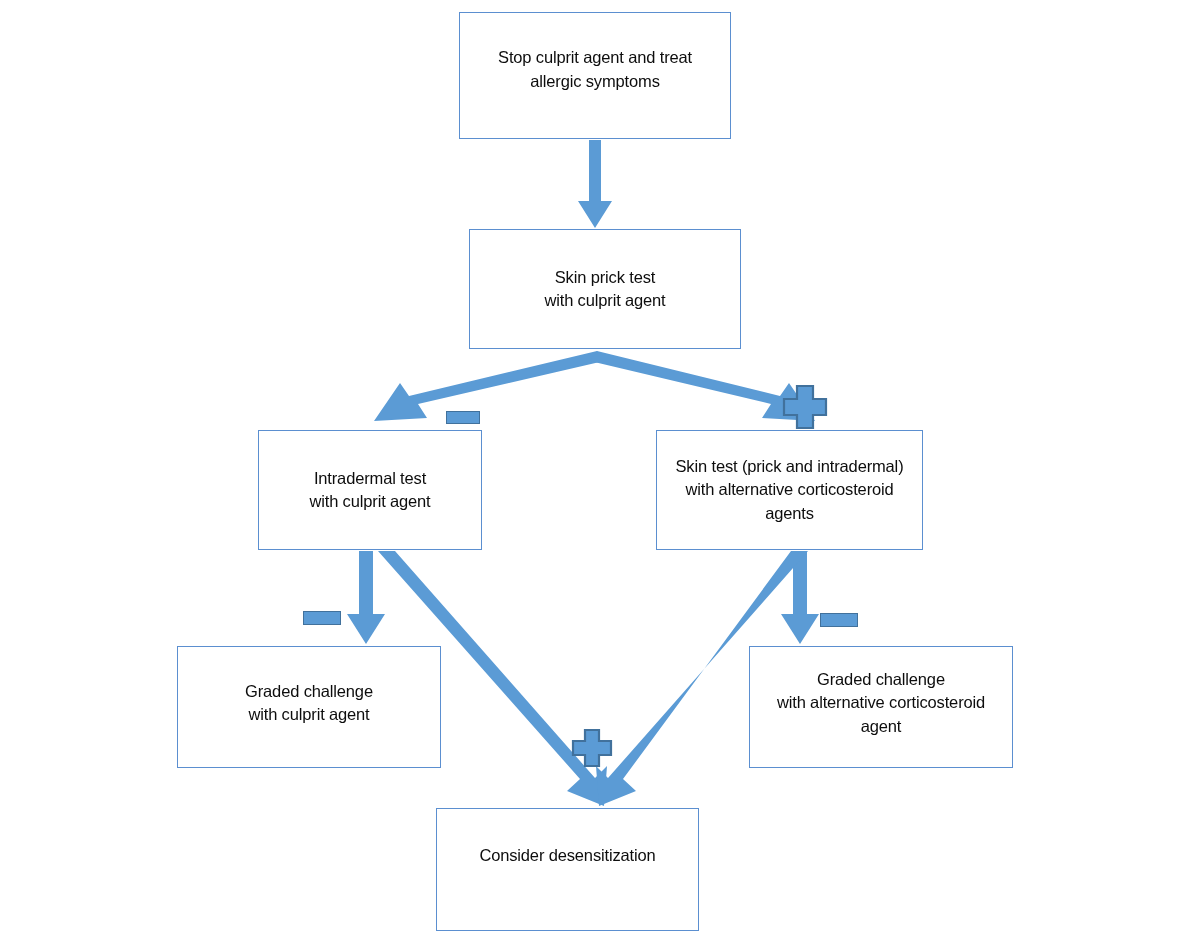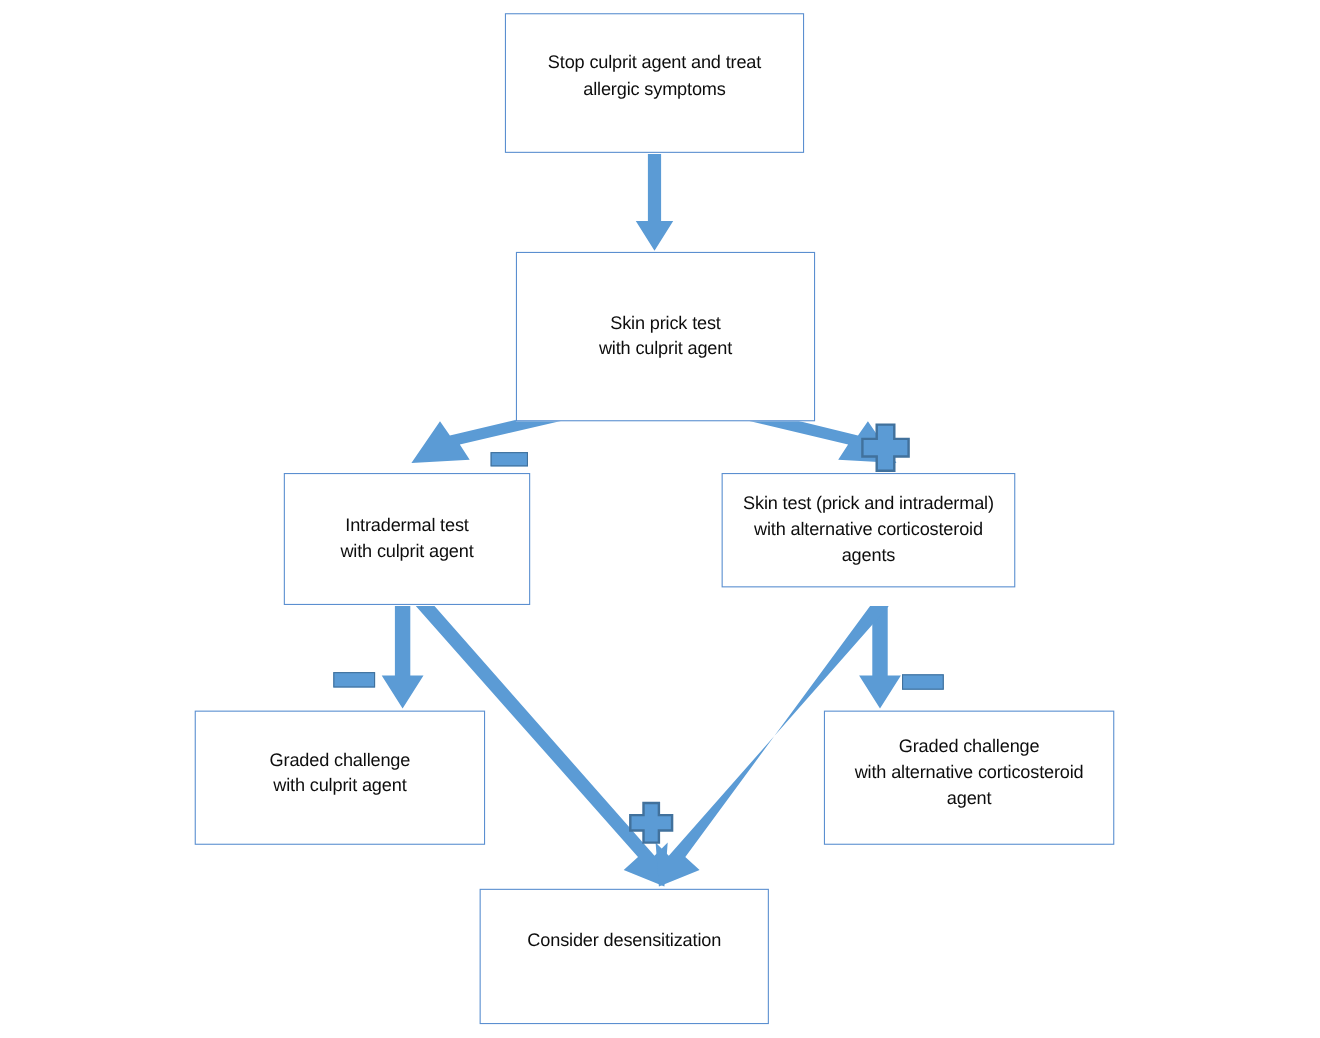--- a/index.html
+++ b/index.html
@@ -41,23 +41,23 @@
     font-family: "Liberation Sans", sans-serif;
     font-size: 16.5px;
     line-height: 1.42;
     letter-spacing: -0.15px;
     white-space: pre-line;
     padding: 0 8px;
   }
   
   #node-stop        { left: 459px; top: 12px;  width: 272px; height: 127px; }
   #node-stop .node-label   { transform: translateY(-6px); }
-  #node-skinprick   { left: 469px; top: 229px; width: 272px; height: 154px; }
+  #node-skinprick   { left: 469px; top: 229px; width: 272px; height: 120px; }
   #node-intradermal { left: 258px; top: 430px; width: 224px; height: 120px; }
-  #node-skintestalt { left: 656px; top: 430px; width: 267px; height: 104px; }
+  #node-skintestalt { left: 656px; top: 430px; width: 267px; height: 120px; }
   #node-gradedculprit { left: 177px; top: 646px; width: 264px; height: 122px; }
   #node-gradedculprit .node-label { transform: translateY(-4px); }
   #node-gradedalt   { left: 749px; top: 646px; width: 264px; height: 122px; }
   #node-gradedalt .node-label { transform: translateY(-4px); }
   #node-desens      { left: 436px; top: 808px; width: 263px; height: 123px; }
   #node-desens .node-label { transform: translateY(-14px); }
 
   
   .sign {
     position: absolute;

